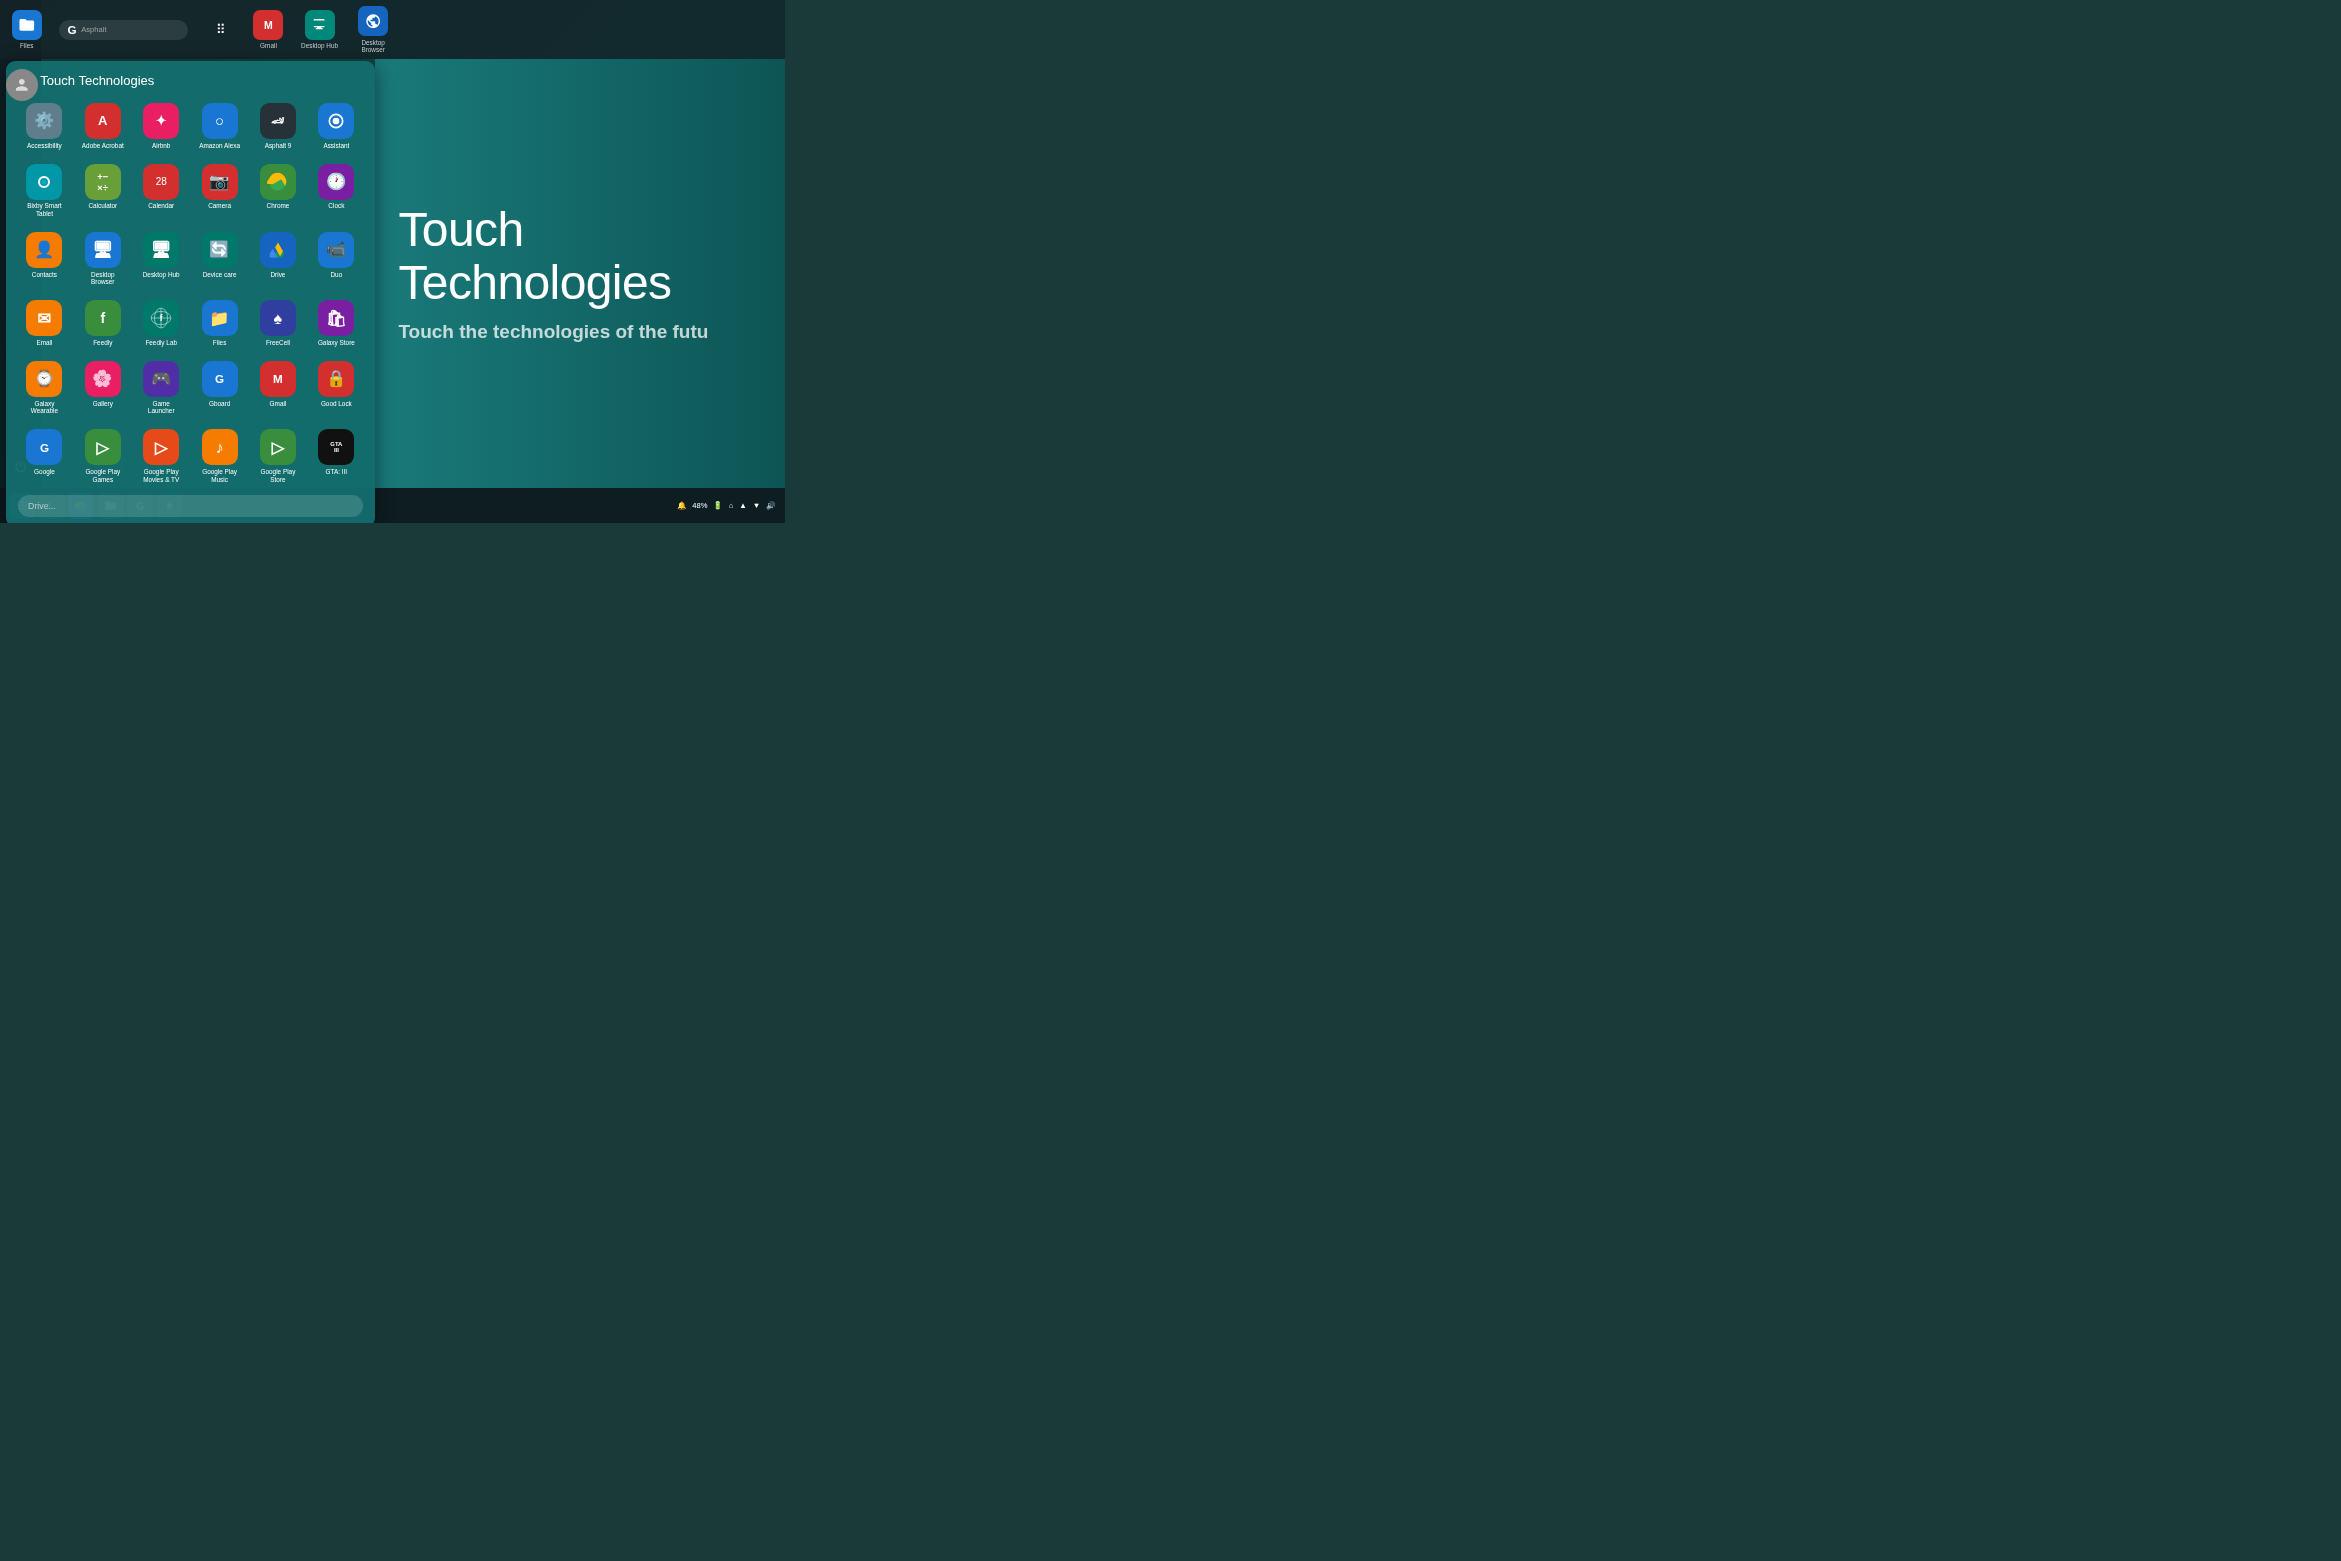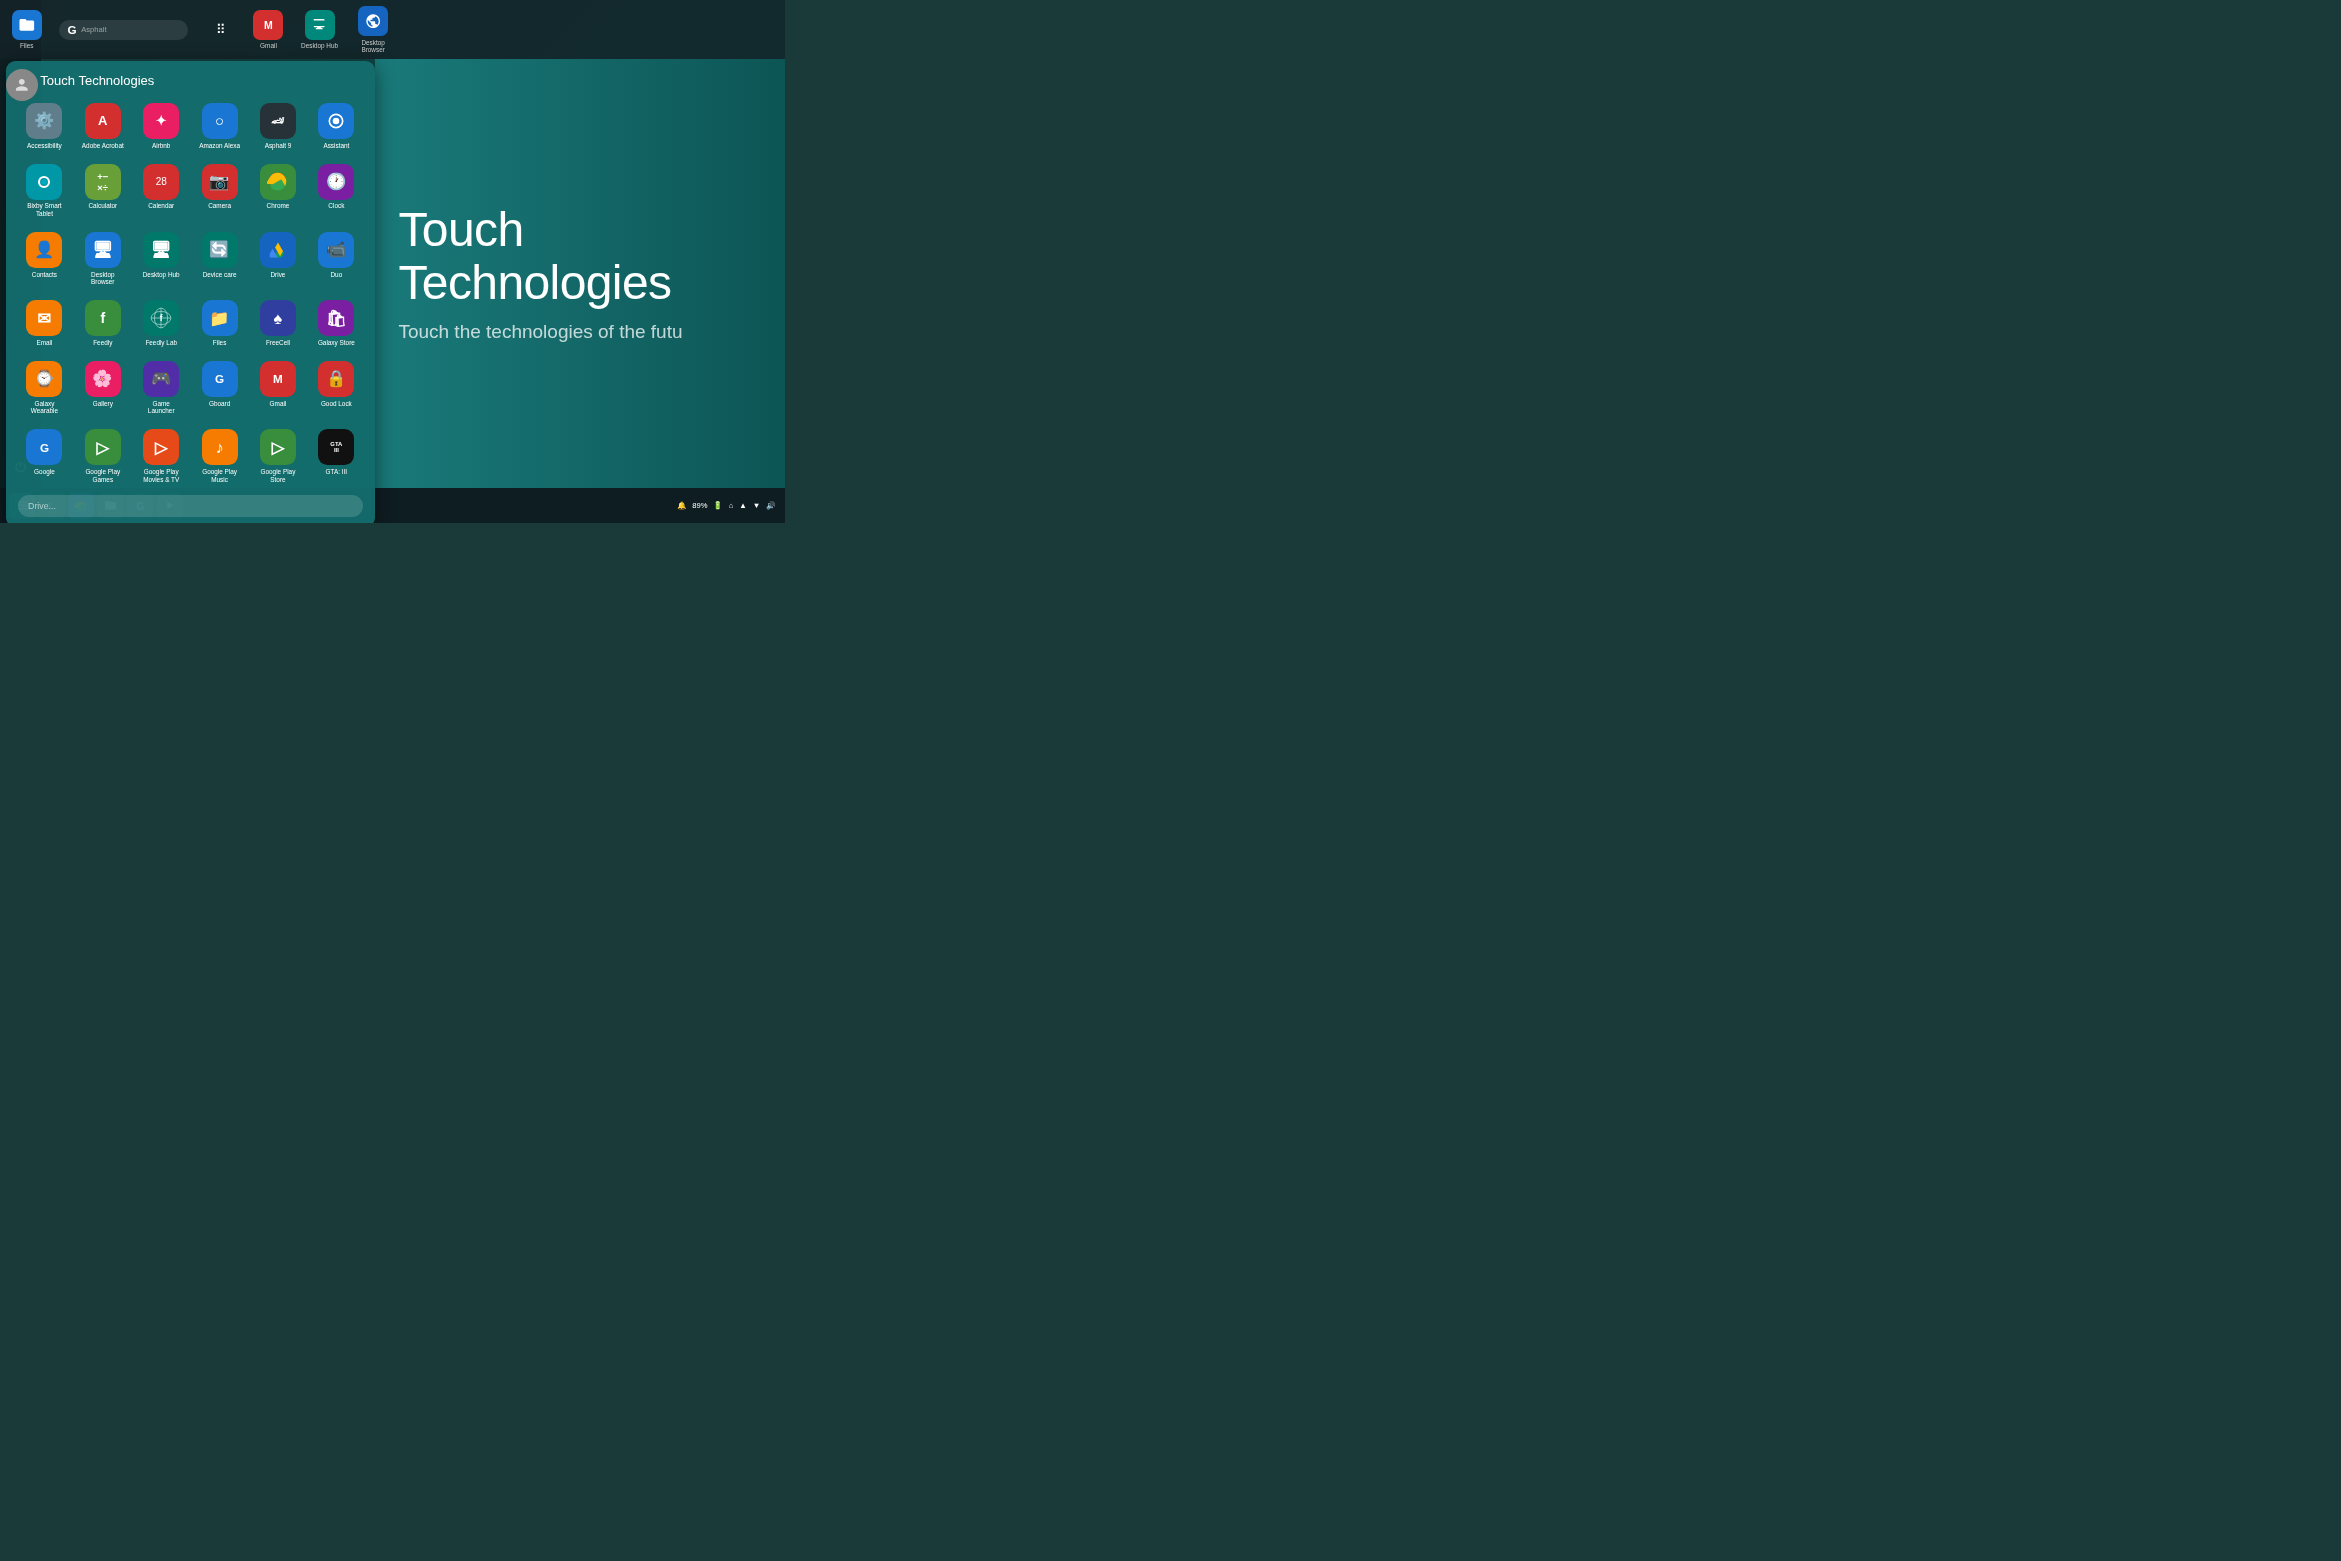--- a/index.html
+++ b/index.html
@@ -168,21 +168,21 @@
       font-size: 48px;
       font-weight: 300;
       letter-spacing: -0.6px;
       line-height: 1.1;
       margin-bottom: 11.7px;
     }
 
     .sub-title {
       color: rgba(255,255,255,0.75);
       font-size: 19px;
-      font-weight: 400;
+      font-weight: 700;
     }
 
     
     .bottom-bar {
       position: absolute;
       bottom: 0; left: 0; right: 0;
       height: 35px;
       background: rgba(15, 25, 30, 0.92);
       display: flex;
       align-items: center;
@@ -570,21 +570,21 @@
   </div>
 
   <div class="bottom-app-icon" style="background:#1a3a4a;">
     <svg width="13" height="13" viewBox="0 0 24 24" fill="white">
         <path d="M8 5v14l11-7z"></path>
       </svg>
   </div>
 
   <div class="system-tray">
     <span>🔔</span>
-    <span>89%</span>
+    <span>48%</span>
     <span>🔋</span>
     <span>⌂</span>
     <span>▲</span>
     <span>▼</span>
     <span>🔊</span>
   </div>
 </div>
 
 
 </body></html>

